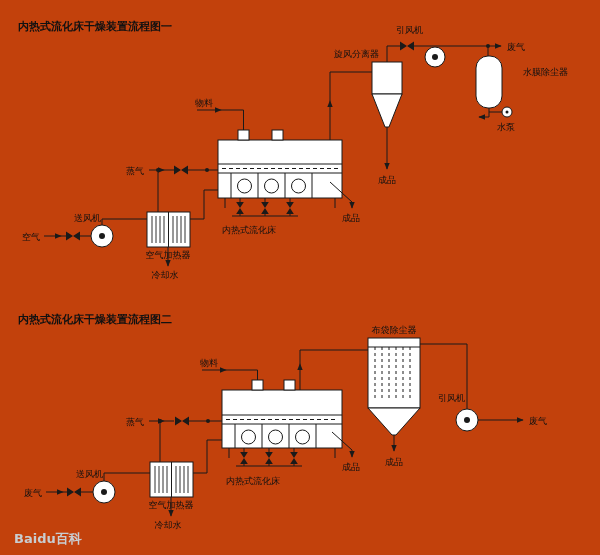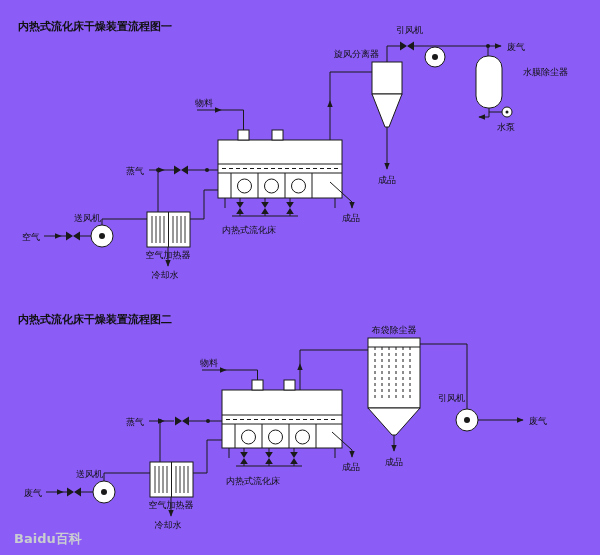--- a/index.html
+++ b/index.html
@@ -1,16 +1,16 @@
 <!DOCTYPE html>
 <html><head>
 <meta charset="utf-8">
 <style>
   html,body{margin:0;padding:0;background:#fff;}
-  #stage{position:relative;width:600px;height:555px;background:#8b5cf6;overflow:hidden;
+  #stage{position:relative;width:600px;height:555px;background:#c2410c;overflow:hidden;
          font-family:"DejaVu Sans",sans-serif;}
   svg{display:block;}
   .ln{stroke:#1a1a1a;stroke-width:1;fill:none;}
   .thin{stroke:#1a1a1a;stroke-width:0.9;fill:none;}
   .bag{stroke:#1a1a1a;stroke-width:1;fill:none;stroke-dasharray:3,3;}
   .dash{stroke-dasharray:4,3;}
   .shape{stroke:#1a1a1a;stroke-width:1;fill:#fff;}
   .dot{fill:#1a1a1a;}
   .lbl{font:9px "DejaVu Sans",sans-serif;fill:#111;}
   .ttl{font:bold 11px "DejaVu Sans",sans-serif;fill:#111;}

